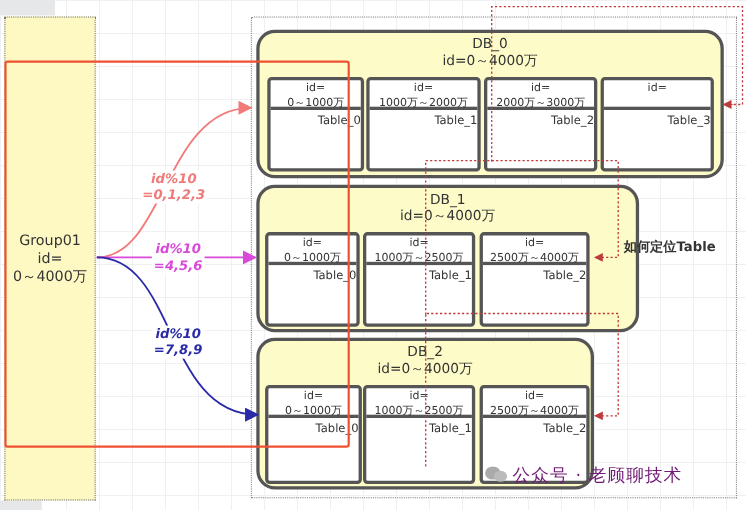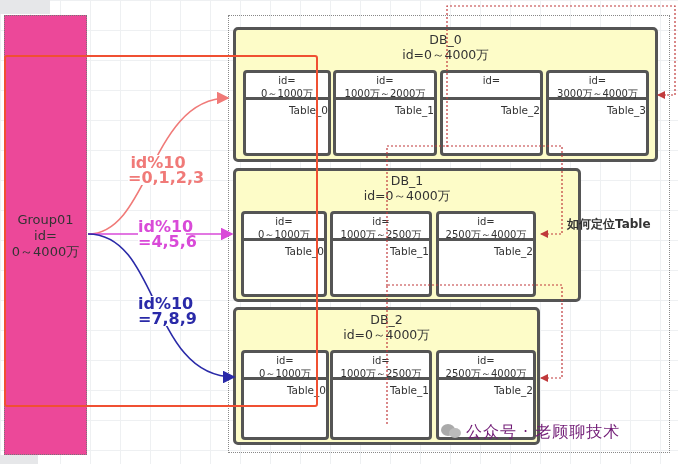--- a/index.html
+++ b/index.html
@@ -2,31 +2,31 @@
 <html><head>
 <meta charset="utf-8">
 <style>
   html,body{margin:0;padding:0;}
   body{width:678px;height:464px;position:relative;overflow:hidden;background:#fff;
     font-family:"DejaVu Sans","Liberation Sans",sans-serif;color:#333;}
   .grid{position:absolute;left:0;top:0;width:678px;height:464px;
     background-image:linear-gradient(#eef0f2 1px,transparent 1px),linear-gradient(90deg,#eef0f2 1px,transparent 1px);
     background-size:30px 30px;}
   .corner{position:absolute;background:#e6e7e9;}
-  .group{position:absolute;left:4px;top:15px;width:83px;height:440px;background:#ec4899;
+  .group{position:absolute;left:4px;top:15px;width:83px;height:440px;background:#fef9c3;
     border:1.5px dotted #777;box-sizing:border-box;}
   .group-label{position:absolute;left:0;top:196px;width:100%;text-align:center;font-size:13px;line-height:16px;color:#333;}
   .outer{position:absolute;left:228px;top:15px;width:442px;height:438px;border:1.5px dotted #888;box-sizing:border-box;}
-  .db{position:absolute;background:#fdfcc8;border:3px solid #555;border-radius:5px;box-sizing:border-box;}
+  .db{position:absolute;background:#fdfcc8;border:3px solid #555;border-radius:17px;box-sizing:border-box;}
   .db-title{position:absolute;left:0;top:2px;width:100%;text-align:center;font-size:12.5px;line-height:15px;color:#333;}
   .tbl{position:absolute;top:40px;height:86px;background:#fff;border:3px solid #555;border-radius:4px;box-sizing:border-box;}
   .tbl-head{height:27px;border-bottom:3px solid #555;text-align:center;font-size:10px;line-height:13px;padding-top:1px;box-sizing:border-box;color:#333;}
   .tbl-name{text-align:right;font-size:10.5px;margin-top:4px;color:#333;}
   .redbox{position:absolute;left:4px;top:55px;width:314px;height:352px;border:2.5px solid #f05032;border-radius:3px;box-sizing:border-box;}
-  .lbl{position:absolute;text-align:center;font-size:16px;line-height:15px;font-weight:bold;}
+  .lbl{position:absolute;text-align:center;font-size:12px;line-height:15px;font-weight:bold;font-style:italic;}
   .side-note{position:absolute;left:567px;top:216px;font-size:12px;line-height:16px;text-align:center;color:#333;font-weight:bold;}
   .watermark{position:absolute;left:440px;top:422px;font-size:16px;color:#701a75;letter-spacing:1px;}
   svg{position:absolute;left:0;top:0;}
 </style>
 </head>
 <body>
 
 <div class="grid"></div>
 <div class="corner" style="left:0;top:0;width:50px;height:14px;"></div>
 <div class="corner" style="left:0;top:455px;width:38px;height:9px;"></div>
@@ -56,27 +56,27 @@
   <div class="tbl" style="left:97px;width:104px;">
     <div class="tbl-head">
         <div>id=</div>
         <div>1000万～2000万</div>
       </div>
     <div class="tbl-name">Table_1</div>
   </div>
   <div class="tbl" style="left:204px;width:103px;">
     <div class="tbl-head">
         <div>id=</div>
+        <div>2000万～3000万</div>
       </div>
     <div class="tbl-name">Table_2</div>
   </div>
   <div class="tbl" style="left:310px;width:103px;">
     <div class="tbl-head">
         <div>id=</div>
-        <div>3000万～4000万</div>
       </div>
     <div class="tbl-name">Table_3</div>
   </div>
 </div>
 
 <div class="db" style="left:233px;top:168px;width:348px;height:134px;">
   <div class="db-title">
     <div>DB_1</div>
     <div>id=0～4000万</div>
   </div>

